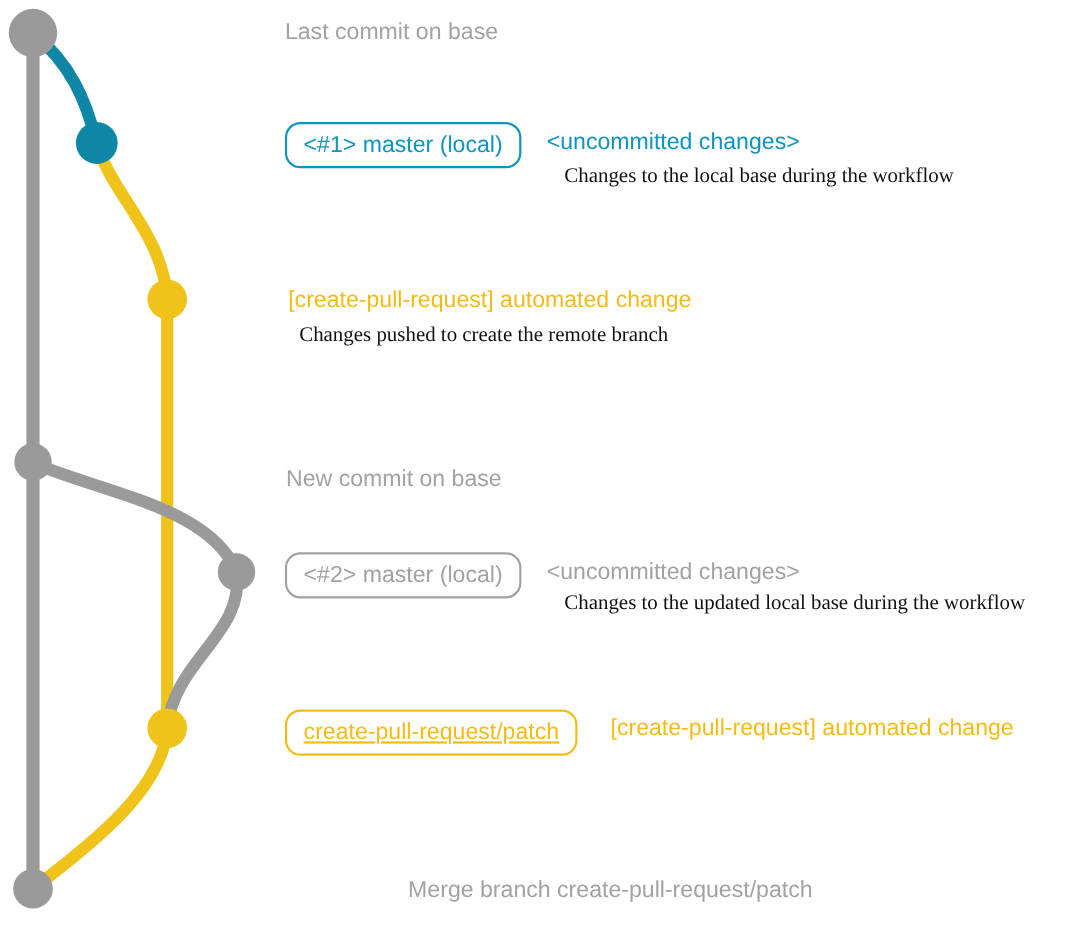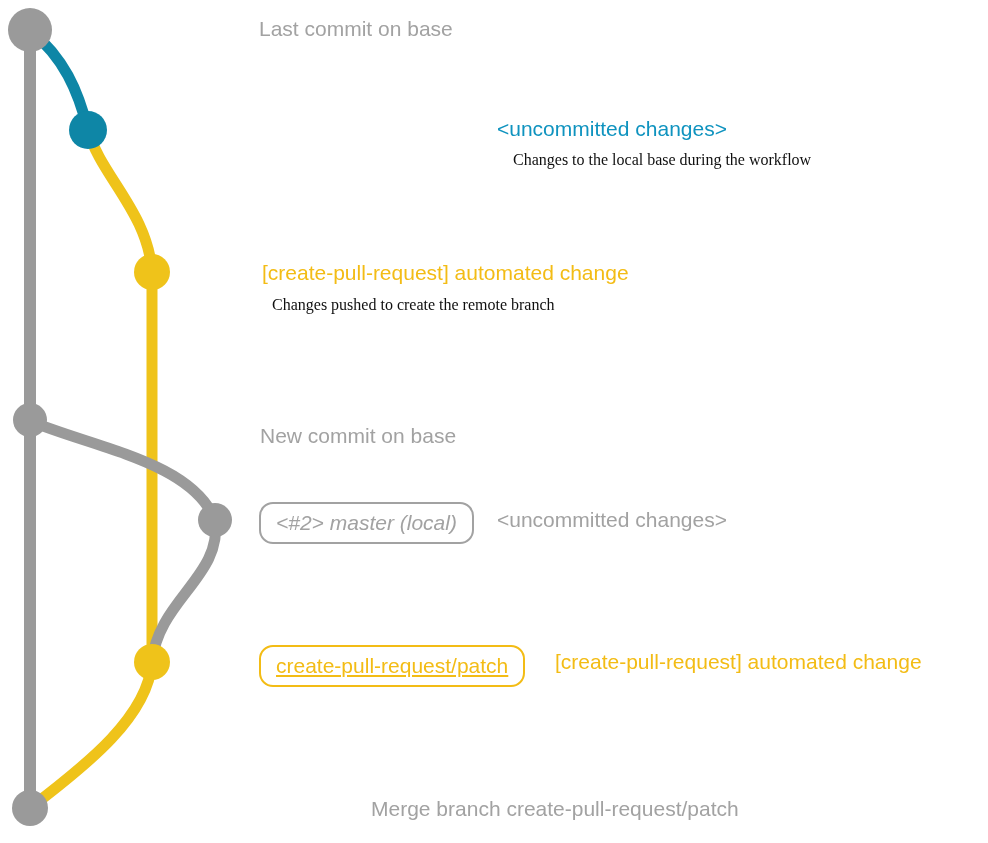--- a/index.html
+++ b/index.html
@@ -34,36 +34,36 @@
     font-size: 21px;
     line-height: 24px;
     color: var(--text_gray);
   }
   .teal-txt   { color: var(--text_teal); }
   .yellow-txt { color: var(--text_yellow); }
   .gray-txt   { color: var(--text_gray); }
 
   .desc {
     font-family: "Liberation Serif", serif;
-    font-size: 16px;
+    font-size: 19px;
     line-height: 22px;
     color: var(--desc_black);
   }
 
   .badge {
     display: inline-block;
     font-size: 21px;
     line-height: 24px;
     padding: 7px 15px;
     border: 2px solid;
     border-radius: 14px;
     background: var(--background, #fff);
   }
   .badge-teal   { color: var(--text_teal);   border-color: var(--text_teal); }
-  .badge-gray   { color: var(--text_gray);   border-color: var(--text_gray); font-style: italic; }
+  .badge-gray   { color: var(--text_gray);   border-color: var(--text_gray); }
   .badge-yellow { color: var(--text_yellow); border-color: var(--text_yellow); }
 </style>
 </head>
 <body>
 
 <div id="stage">
 
   <svg id="graph-svg" width="250" height="843" viewBox="0 0 250 843">
 
     <path class="stroke-yellow" stroke-width="11" stroke-linecap="round" d="M 88 130 C 100 175, 148 212, 152 272"></path>
@@ -80,29 +80,31 @@
     <circle class="fill-teal" cx="88" cy="130" r="19"></circle>
     <circle class="fill-yellow" cx="152" cy="272" r="18"></circle>
     <circle class="fill-gray" cx="30" cy="420" r="17"></circle>
     <circle class="fill-gray" cx="215" cy="520" r="17"></circle>
     <circle class="fill-yellow" cx="152" cy="662" r="18"></circle>
     <circle class="fill-gray" cx="30" cy="808" r="18"></circle>
   </svg>
 
   <div class="abs lbl gray-txt" style="left:259px; top:17px;">Last commit on base</div>
 
+  <span class="abs badge badge-teal" style="left:259px; top:111px;">&lt;#1&gt; master (local)</span>
   <div class="abs lbl teal-txt" style="left:497px; top:117px;">&lt;uncommitted changes&gt;</div>
   <div class="abs desc" style="left:513px; top:149px;">Changes to the local base during the workflow</div>
 
   <div class="abs lbl yellow-txt" style="left:262px; top:261px;">[create-pull-request] automated change</div>
   <div class="abs desc" style="left:272px; top:294px;text-align:center;">Changes pushed to create the remote branch</div>
 
   <div class="abs lbl gray-txt" style="left:260px; top:406px;margin-top:18px;">New commit on base</div>
 
   <span class="abs badge badge-gray" style="left:259px; top:502px;">&lt;#2&gt; master (local)</span>
   <div class="abs lbl gray-txt" style="left:497px; top:508px;">&lt;uncommitted changes&gt;</div>
+  <div class="abs desc" style="left:513px; top:538px;">Changes to the updated local base during the workflow</div>
 
   <span class="abs badge badge-yellow" style="left:259px; top:645px;text-decoration:underline;">create-pull-request/patch</span>
   <div class="abs lbl yellow-txt" style="left:555px; top:650px;">[create-pull-request] automated change</div>
 
   <div class="abs lbl gray-txt" style="left:371px; top:797px;">Merge branch create-pull-request/patch</div>
 
 </div>
 
 </body></html>

